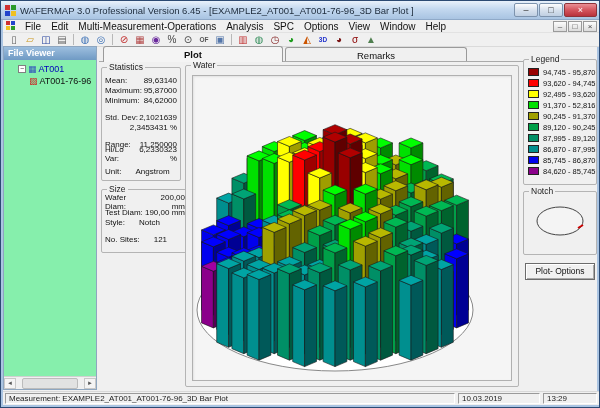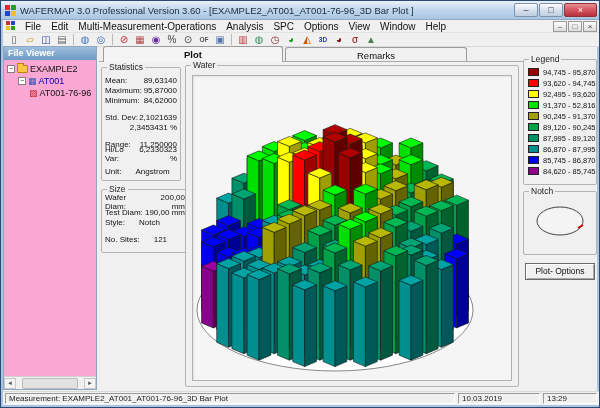--- a/index.html
+++ b/index.html
@@ -42,21 +42,21 @@
   .mdi{width:14px;height:11px;border:1px solid #9a9a9a;background:linear-gradient(#fcfcfc,#dcdcdc);
     font-size:8px;line-height:9px;text-align:center;color:#444;}
   
   .toolbar{position:absolute;left:2px;top:32px;width:596px;height:14px;background:#f0f0f0;
     display:flex;align-items:center;padding-left:3px;border-bottom:1px solid #dadada;}
   .tb-btn{width:16px;height:13px;display:flex;align-items:center;justify-content:center;
     font-size:10px;line-height:13px;flex:none;border:1px solid transparent;}
   .tb-btn .tx{font-size:6.5px;font-weight:bold;}
   .tb-sep{width:1px;height:11px;background:#b8b8b8;margin:0 3px;flex:none;}
   
-  .fileviewer{position:absolute;left:2px;top:45px;width:94px;height:344px;background:#f9a8d4;
+  .fileviewer{position:absolute;left:2px;top:45px;width:94px;height:344px;background:#86efac;
     border:1px solid #8ea6c0;display:flex;flex-direction:column;}
   .fv-header{height:13px;background:linear-gradient(#9dbede,#6f9ac4);color:#fff;font-weight:bold;
     font-size:9px;line-height:13px;padding-left:4px;flex:none;}
   .fv-tree{flex:1;overflow:hidden;padding:3px 0 0 3px;}
   .tree-row{display:flex;align-items:center;height:12px;white-space:nowrap;}
   .expander{width:8px;height:8px;border:1px solid #808080;background:#fff;flex:none;
     font-size:7px;line-height:6px;text-align:center;color:#333;margin-right:2px;}
   .t-ico{flex:none;margin-right:2px;font-size:9px;line-height:9px;}
   .ico-folder{width:11px;height:8px;background:#f7c64a;border:1px solid #b8860b;border-radius:1px;position:relative;}
   .ico-folder::before{content:"";position:absolute;left:-1px;top:-3px;width:5px;height:2px;
@@ -98,21 +98,21 @@
   .status-seg{height:11px;border:1px solid;border-color:#9a9a9a #fff #fff #9a9a9a;
     font-size:8px;line-height:9px;padding:0 3px;color:#222;white-space:nowrap;overflow:hidden;}
 </style>
 </head>
 <body>
 
 <div class="window">
 
   <div class="titlebar">
     <span class="app-logo"></span>
-    <span class="title-text">WAFERMAP 3.0  Professional Version 3.60 - [EXAMPLE2_AT001_AT001-76-96_3D Bar Plot ]</span>
+    <span class="title-text">WAFERMAP 3.0  Professional Version 6.45 - [EXAMPLE2_AT001_AT001-76-96_3D Bar Plot ]</span>
     <span class="cap-btns">
       <span class="cap">–</span>
       <span class="cap">□</span>
       <span class="cap close">×</span>
     </span>
   </div>
   <div class="frame-left"></div>
   <div class="frame-right"></div>
   <div class="frame-bottom"></div>
 
@@ -204,25 +204,20 @@
         <span style="color: rgb(139, 0, 0);">σ</span>
       </span>
       <span class="tb-btn">
         <span style="color: rgb(79, 127, 79);">▲</span>
       </span>
     </div>
 
   <div class="fileviewer">
     <div class="fv-header">File Viewer</div>
     <div class="fv-tree" id="fv-tree">
-        <div class="tree-row" style="padding-left: 0px;">
-          <span class="expander">−</span>
-          <span class="t-ico ico-folder"></span>
-          <span class="tree-label" style="color: rgb(17, 17, 17);">EXAMPLE2</span>
-        </div>
         <div class="tree-row" style="padding-left: 11px;">
           <span class="expander">−</span>
           <span class="t-ico" style="color: rgb(51, 85, 187);">▦</span>
           <span class="tree-label" style="color: rgb(0, 0, 187);">AT001</span>
         </div>
         <div class="tree-row" style="padding-left: 22px;">
           <span class="t-ico" style="color: rgb(204, 34, 34);">▨</span>
           <span class="tree-label" style="color: rgb(17, 17, 17);">AT001-76-96</span>
         </div>
       </div>

